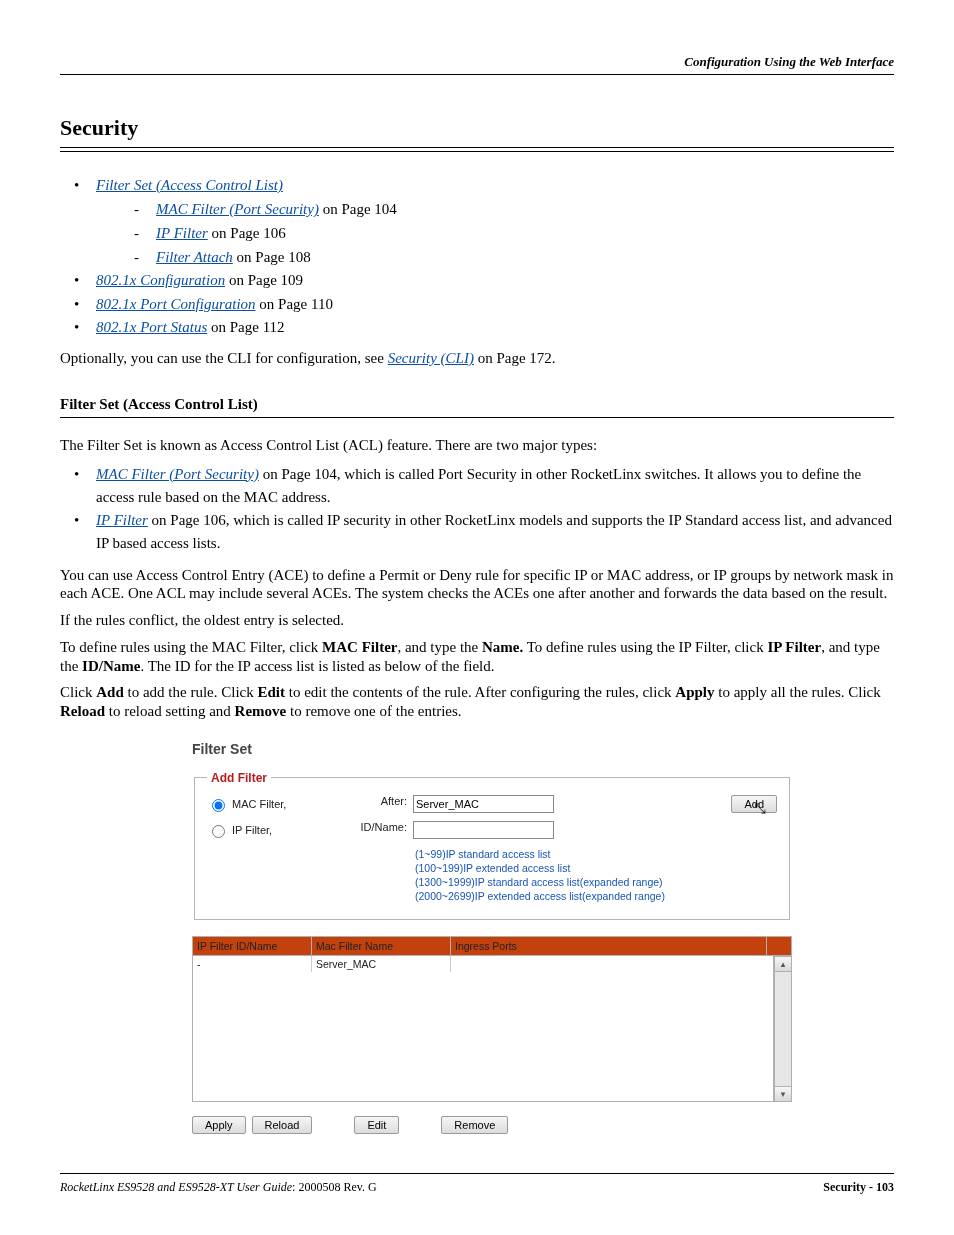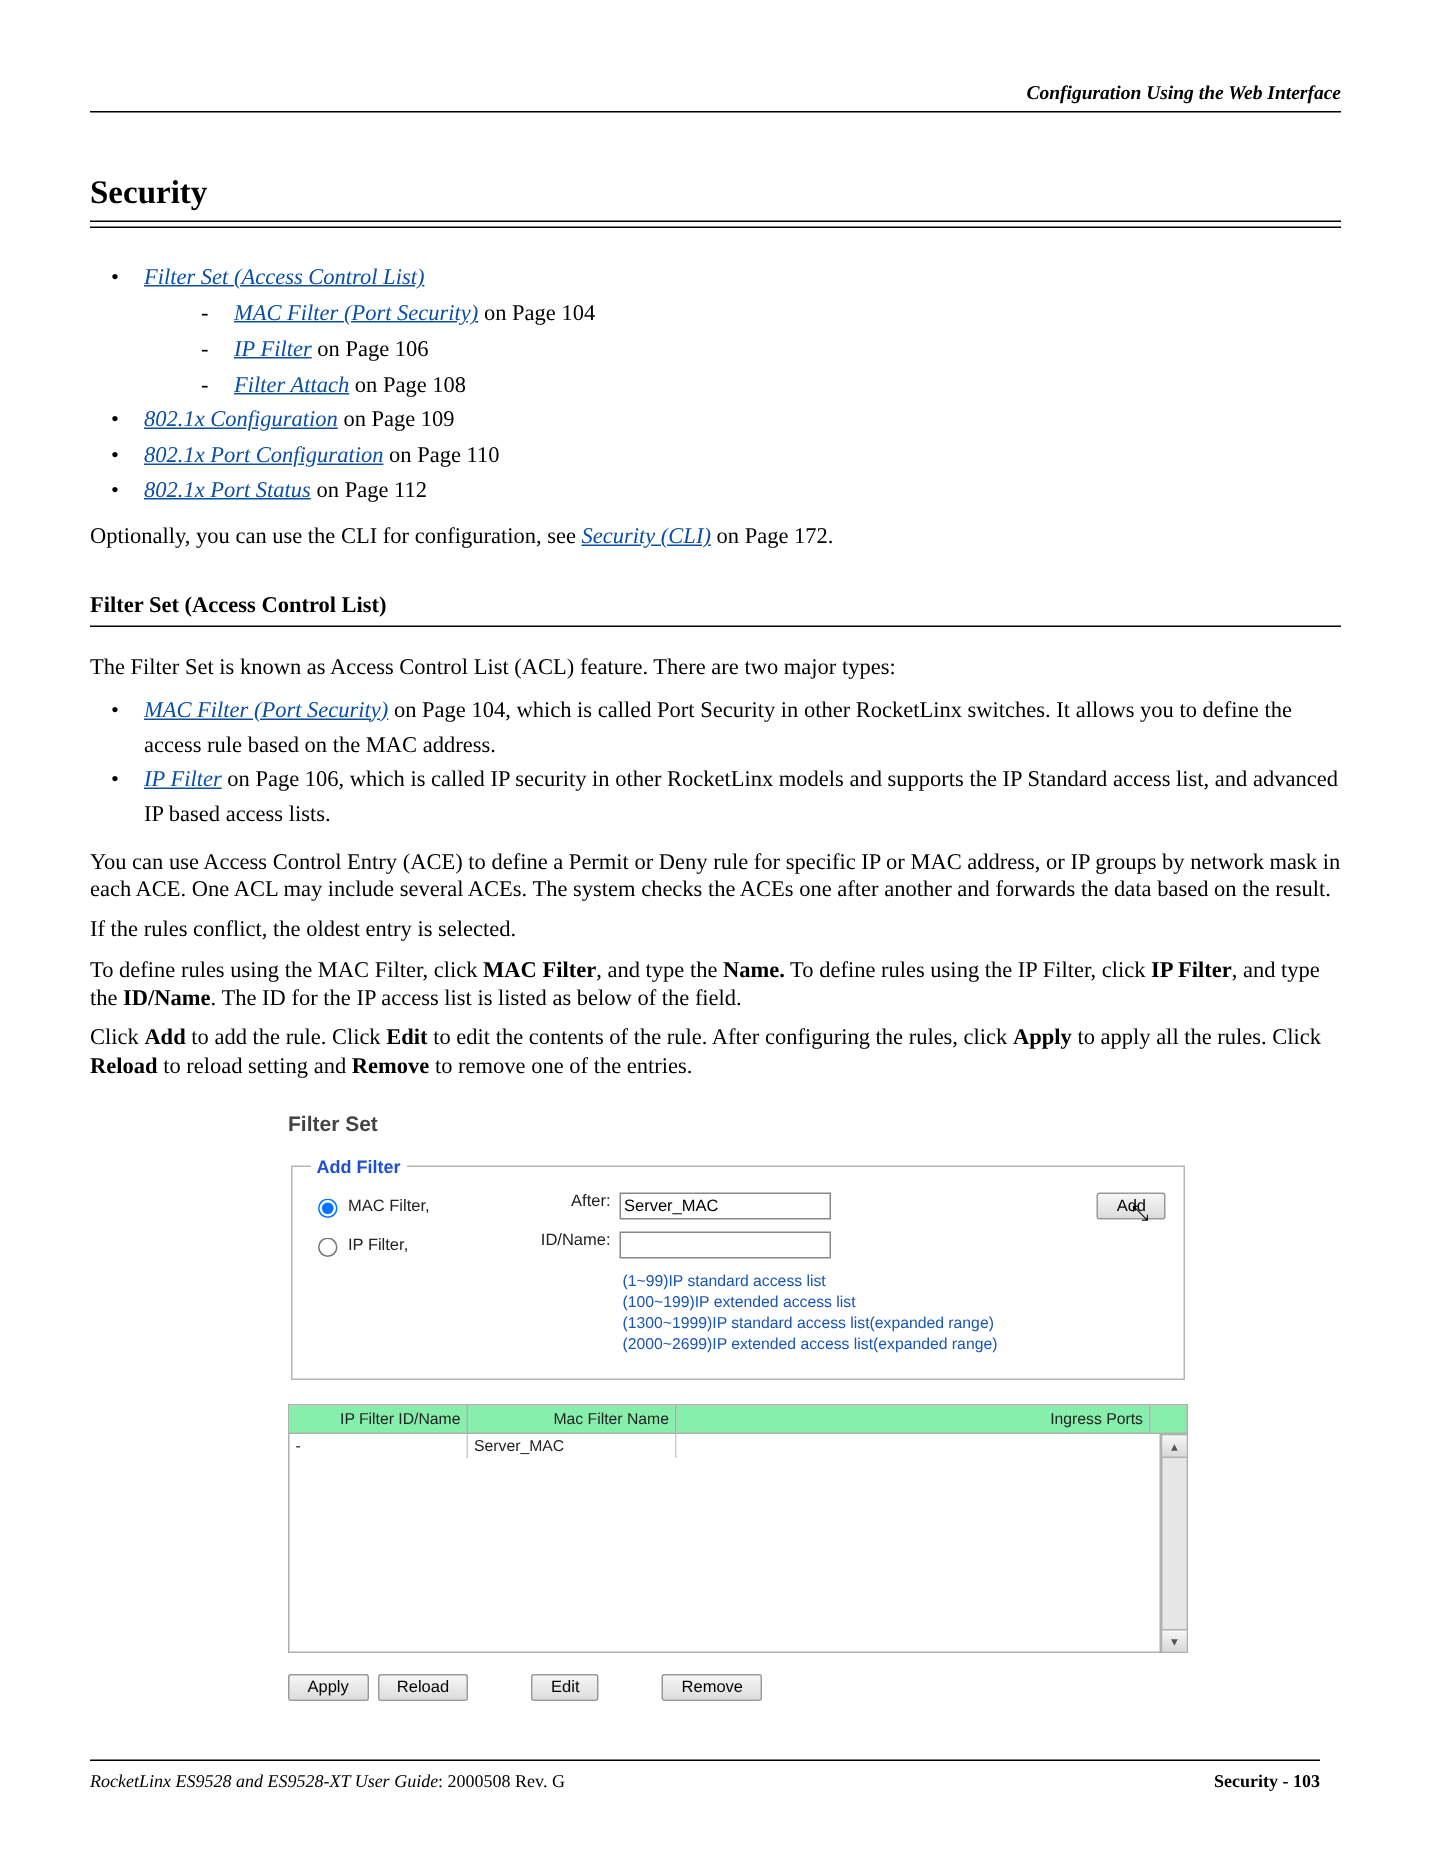--- a/index.html
+++ b/index.html
@@ -111,21 +111,21 @@
     font-size: 14px;
     color: #444;
     margin-bottom: 14px;
   }
   fieldset.add-filter {
     border: 1px solid #b5b5b5;
     padding: 10px 12px 16px 12px;
     margin-bottom: 16px;
   }
   fieldset.add-filter legend {
-    color: #1d4ed8;
+    color: #b91c1c;
     font-weight: bold;
     font-size: 12px;
     padding: 0 4px;
   }
   .row {
     display: flex;
     margin-bottom: 8px;
   }
   .row label.radio {
     width: 120px;
@@ -160,24 +160,24 @@
     font-size: 10.5px;
     line-height: 1.35;
   }
   table.filter-tbl {
     width: 100%;
     border-collapse: collapse;
     font-size: 10.5px;
   }
   table.filter-tbl th {
     border: 1px solid #b0b0b0;
-    background: #86efac;
+    background: #c2410c;
     font-weight: normal;
     padding: 3px 4px;
-    text-align: right;
+    text-align: left;
   }
   .cell-ip { width: 110px; text-align:left; padding:2px 4px; }
   .cell-mac { width: 130px; text-align:left; padding:2px 4px; border-left:1px solid #ccc; }
   .cell-ing { text-align:left; padding:2px 4px; border-left:1px solid #ccc;}
   .tbl-wrap { display:flex; }
   .tbody-box {
     flex:1;
     border-left:1px solid #b0b0b0;
     border-right:1px solid #b0b0b0;
     border-bottom:1px solid #b0b0b0;
@@ -210,21 +210,21 @@
   .cursor {
     position:absolute;
     pointer-events:none;
     font-size:14px;
     color:#000;
   }
   .footer {
     position: absolute;
     bottom: 40px;
     left: 60px;
-    right: 74px;
+    right: 60px;
     border-top: 1px solid #000;
     padding-top: 6px;
     display: flex;
     justify-content: space-between;
     font-size: 12px;
   }
   .footer-left { font-style: italic; }
 </style>
 </head>
 <body>

